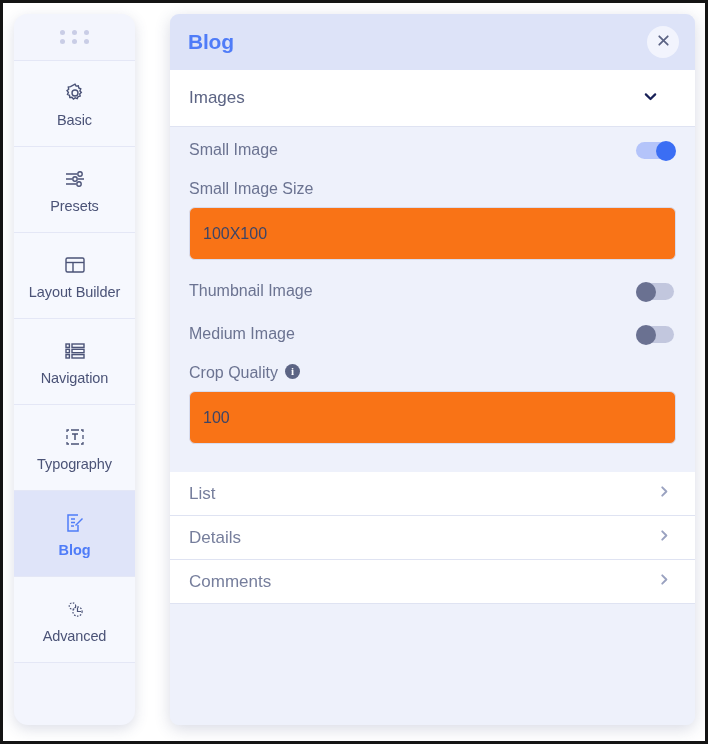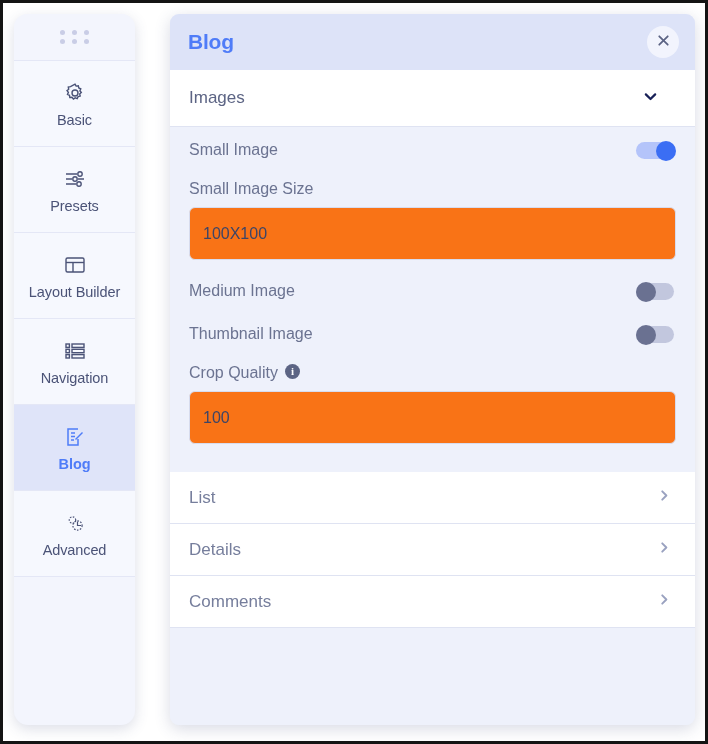--- a/index.html
+++ b/index.html
@@ -224,21 +224,21 @@
     height: 20px;
     border-radius: 50%;
   }
   .toggle.on .track { background: #b4c4fa; }
   .toggle.on .knob { right: 0; background: #3b6ef4; }
   .toggle.off .track { background: #c2c7de; }
   .toggle.off .knob { left: 0; background: #6a7191; }
 
   .row-item {
     flex: none;
-    height: 52px;
+    height: 44px;
     background: #ffffff;
     border-bottom: 1px solid #dfe3f2;
     display: flex;
     align-items: center;
     padding: 0 23px 0 19px;
     box-sizing: border-box;
     cursor: pointer;
   }
   .row-item .ri-label {
     flex: 1;
@@ -311,20 +311,29 @@
             <rect x="9" y="5" width="12" height="3.4"></rect>
           <rect x="3" y="10.3" width="3.4" height="3.4"></rect>
             <rect x="9" y="10.3" width="12" height="3.4"></rect>
           <rect x="3" y="15.6" width="3.4" height="3.4"></rect>
             <rect x="9" y="15.6" width="12" height="3.4"></rect>
         </svg>
       </span>
       <span class="si-label">Navigation</span>
     </div>
 
+    <div class="side-item">
+      <span class="si-icon">
+        <svg width="24" height="24" viewBox="0 0 24 24" fill="none" stroke="currentColor" stroke-width="1.3">
+          <path d="M6 5H4v2M18 5h2v2M6 19H4v-2M18 19h2v-2M8 5h8M8 19h8M4 10v4M20 10v4" stroke-dasharray="0"></path>
+          <path d="M9 9h6M12 9v6" stroke-width="1.5"></path>
+        </svg>
+      </span>
+      <span class="si-label">Typography</span>
+    </div>
 
     <div class="side-item active">
       <span class="si-icon">
         <svg width="24" height="24" viewBox="0 0 24 24" fill="none" stroke="currentColor" stroke-width="1.5">
           <path d="M15 4H5v16h10v-6"></path>
           <line x1="8" y1="8" x2="12" y2="8"></line>
           <line x1="8" y1="11.5" x2="12" y2="11.5"></line>
           <line x1="8" y1="15" x2="11" y2="15"></line>
           <path d="M19.5 7.5l-7 7"></path>
         </svg>
@@ -378,35 +387,35 @@
           <span class="knob"></span>
         </span>
       </div>
 
       <div class="sub-label">
         <span>Small Image Size</span>
       </div>
       <input class="text-input" type="text" value="100X100" style="">
 
       <div class="field-row">
+        <span class="fr-label">Thumbnail Image</span>
+        <span class="toggle off">
+          <span class="track"></span>
+          <span class="knob"></span>
+        </span>
+      </div>
+
+      <div class="field-row">
         <span class="fr-label">Medium Image</span>
         <span class="toggle off">
           <span class="track"></span>
           <span class="knob"></span>
         </span>
       </div>
 
-      <div class="field-row">
-        <span class="fr-label">Thumbnail Image</span>
-        <span class="toggle off">
-          <span class="track"></span>
-          <span class="knob"></span>
-        </span>
-      </div>
-
 
       <div class="sub-label">
         <span>Crop Quality</span>
         <span class="info-icon">i</span>
       </div>
       <input class="text-input last" type="text" value="100" style="">
 
     </div>
 
     <div class="row-item">

